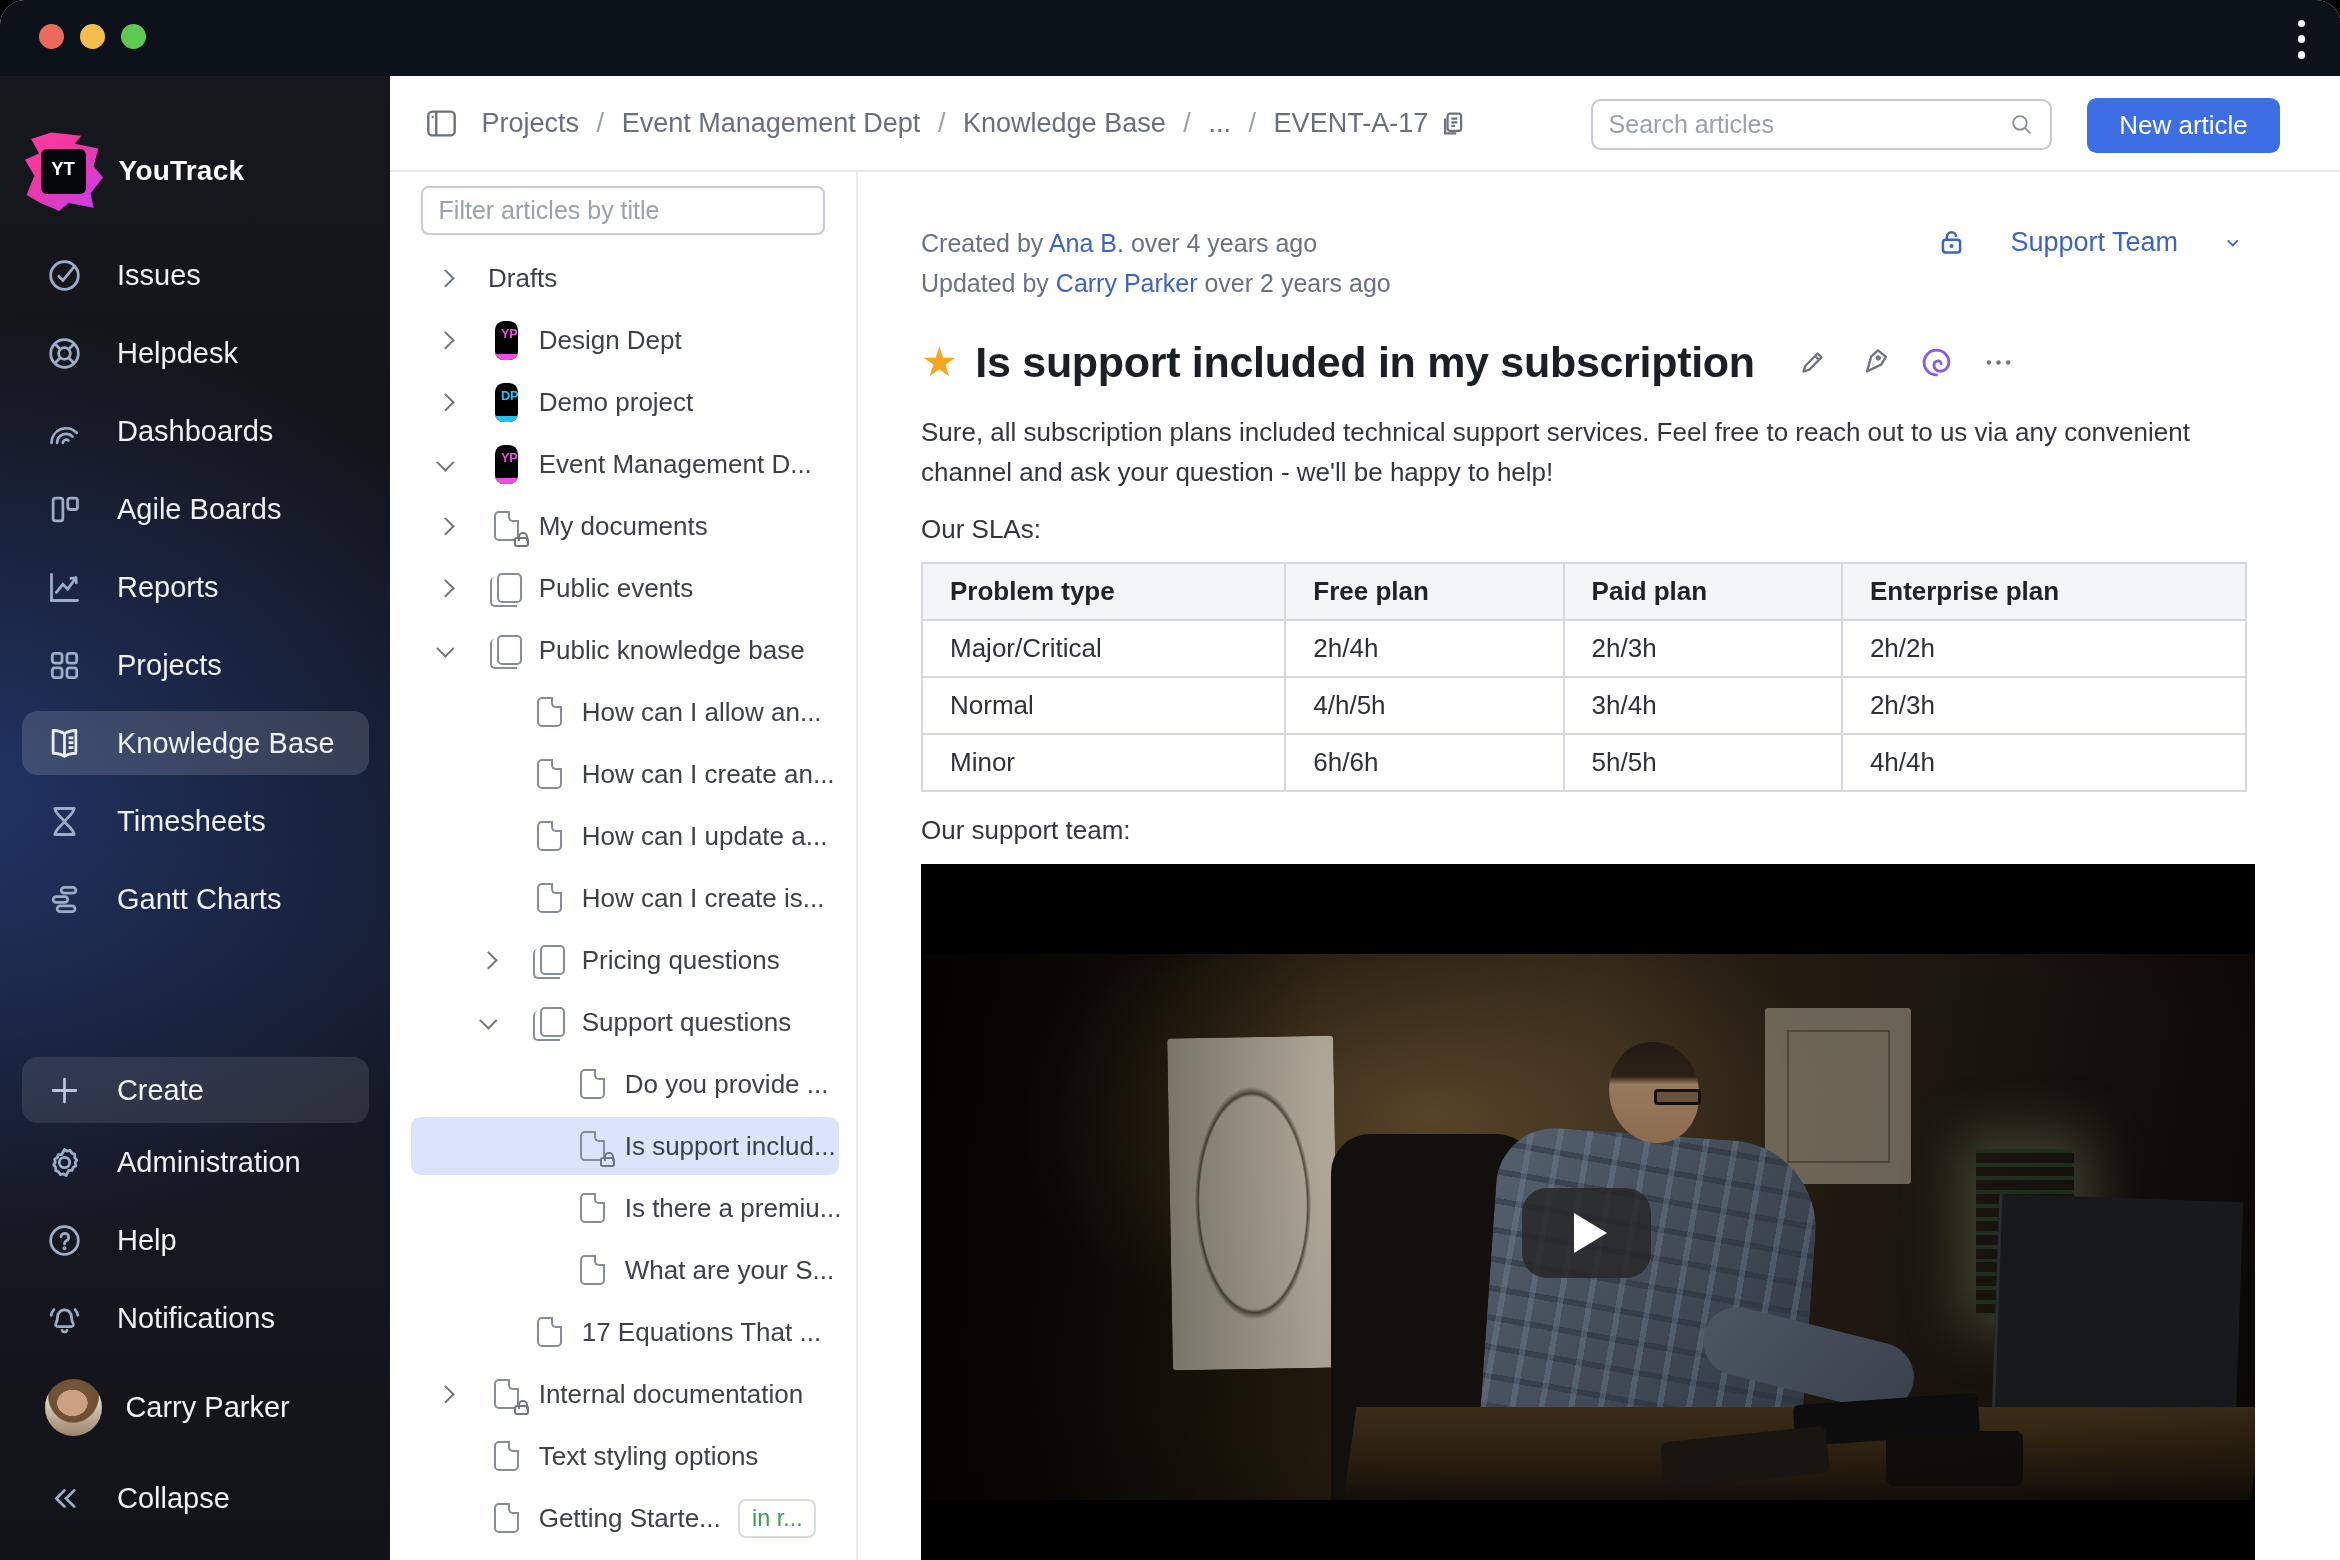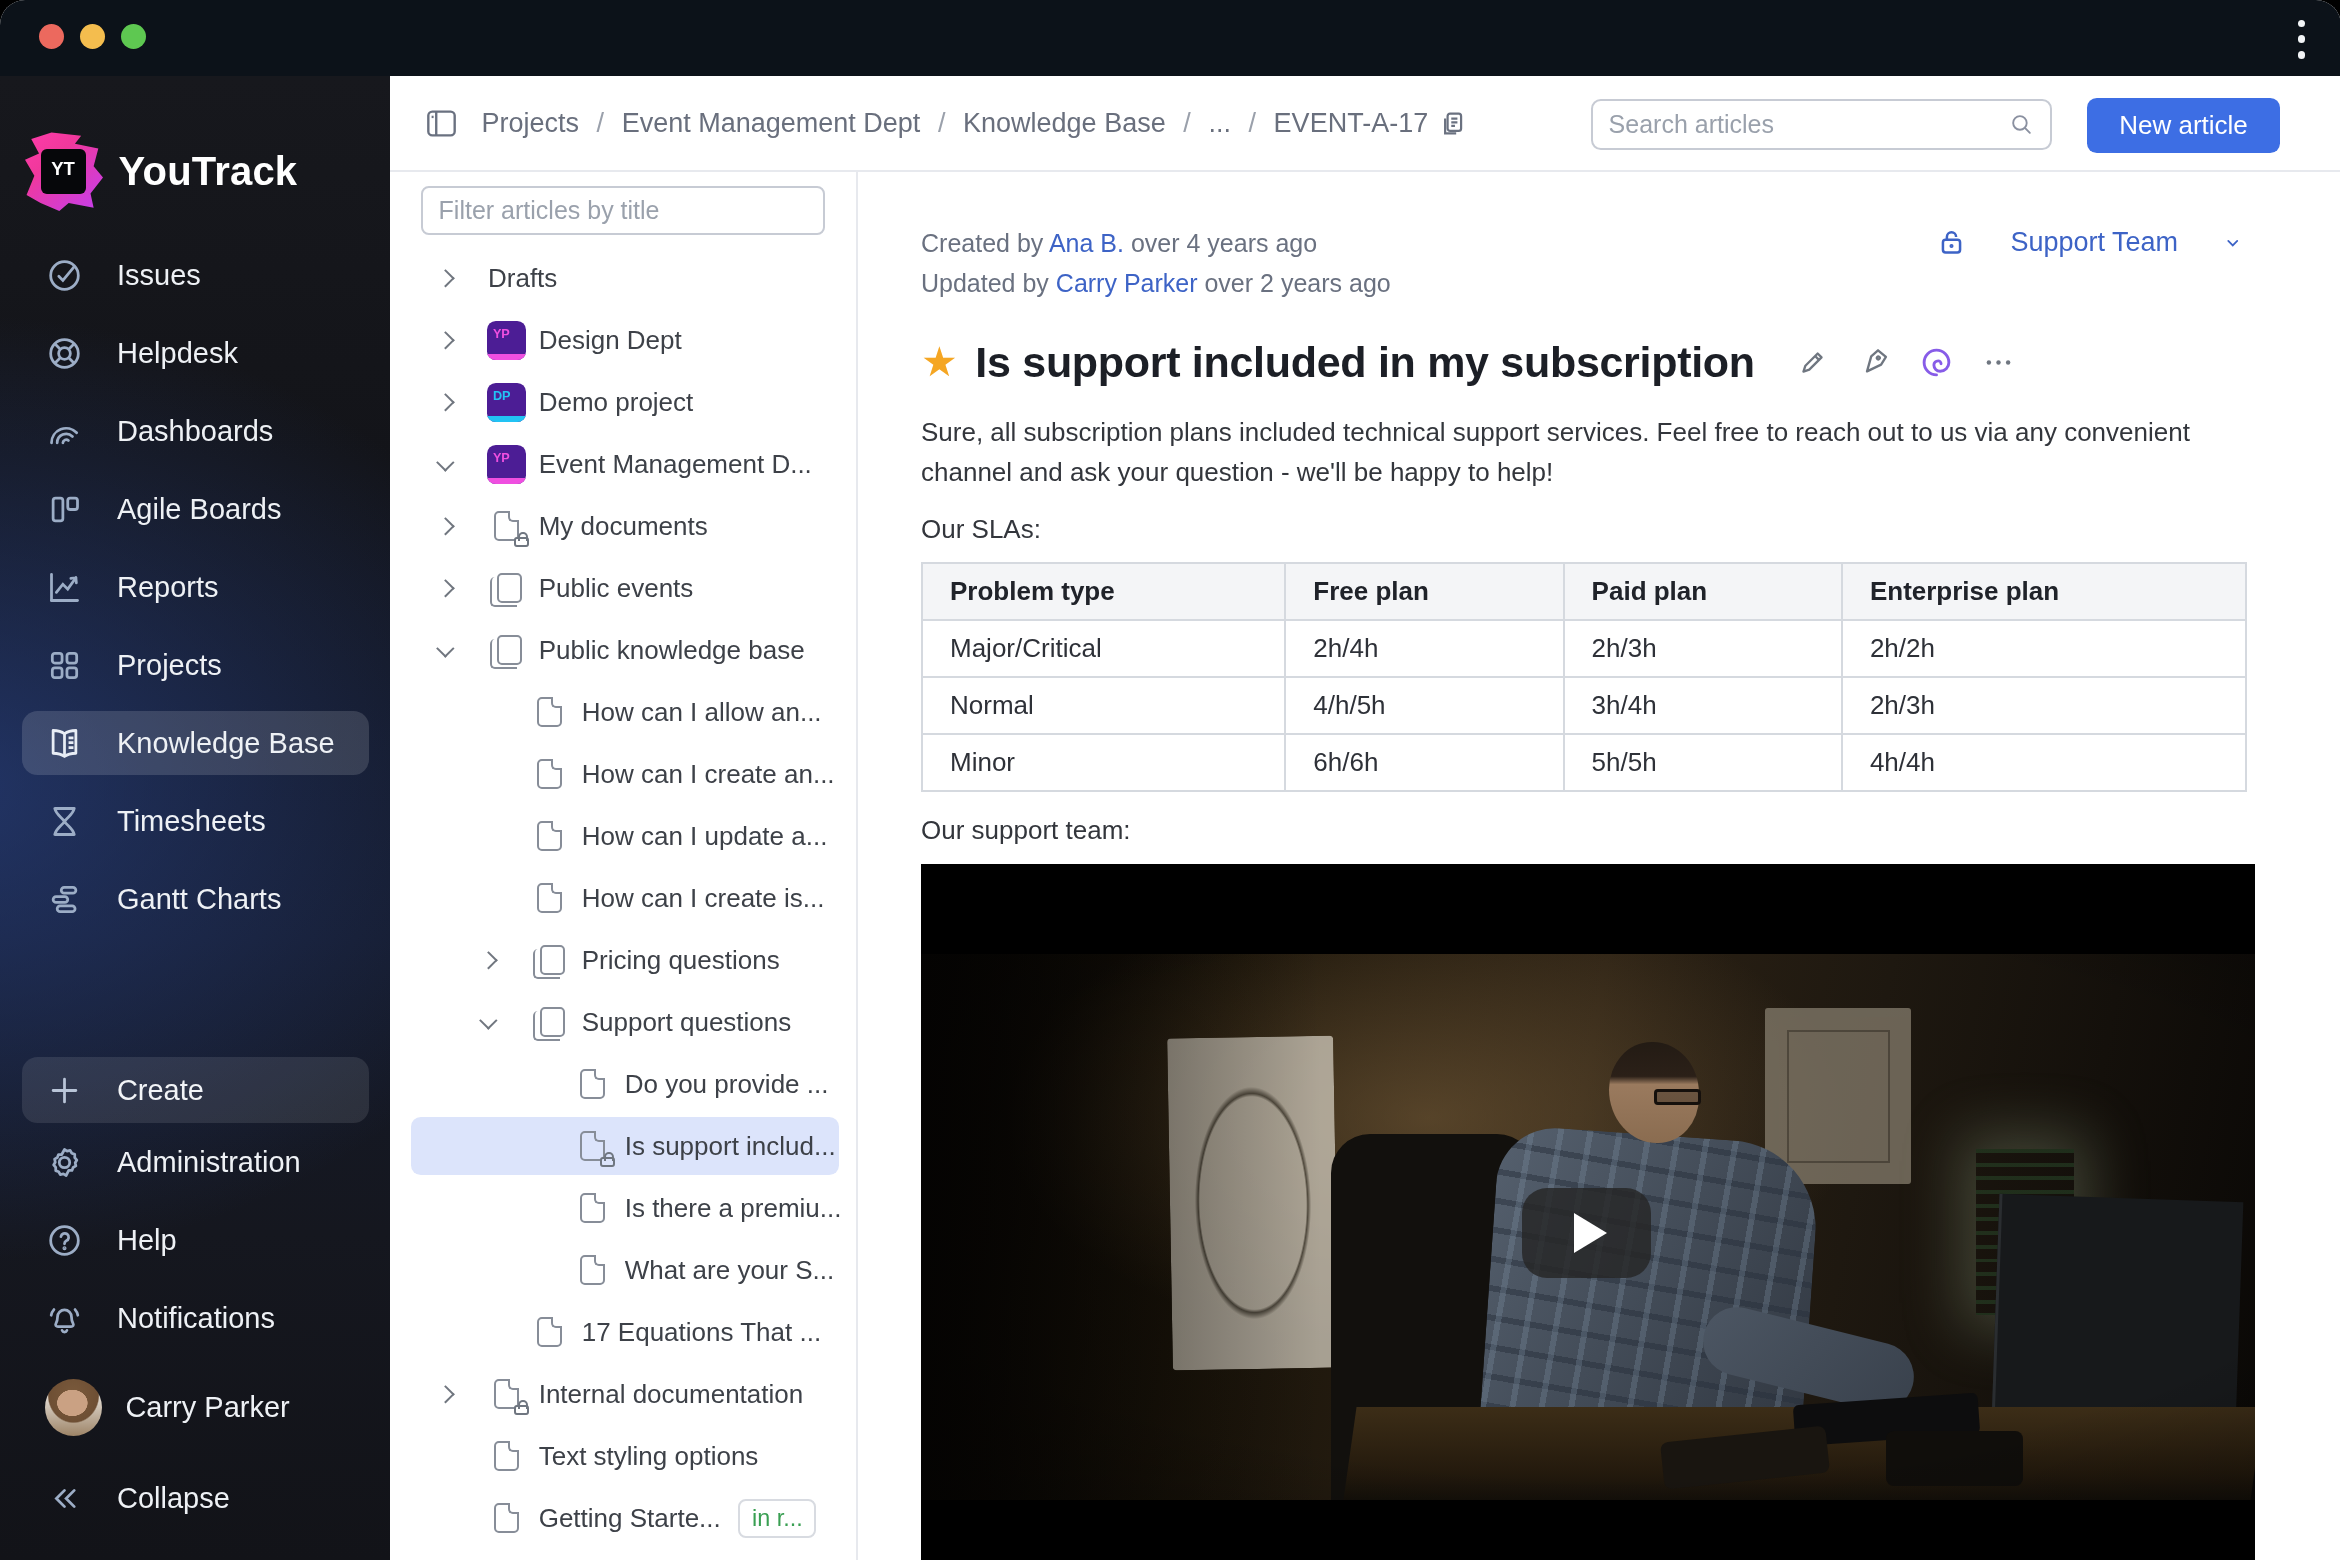--- a/index.html
+++ b/index.html
@@ -19,21 +19,21 @@
   .sidebar { position:absolute; top:76px; left:0; width:390px; height:1484px;
     background:
       radial-gradient(975px 741px at -12% 48%, rgba(44,72,146,0.60), transparent 64%),
       linear-gradient(180deg, #17181d 0%, #131419 26%, #12151f 42%, #141928 58%, #15171f 78%, #121318 100%);
   }
   .logo { position:absolute; top:55px; left:25px; display:flex; align-items:center; }
   .logo-mark { position:relative; width:78px; height:80px; }
   .logo-hex { position:absolute; inset:0; background:linear-gradient(140deg,#ff3caa 0%,#f0389c 35%,#c33ff0 100%);
     clip-path:polygon(34% 2%, 72% 6%, 64% 16%, 94% 22%, 88% 44%, 100% 58%, 84% 78%, 88% 96%, 56% 90%, 44% 100%, 20% 90%, 2% 80%, 12% 56%, 0% 36%, 18% 28%, 8% 10%); }
   .logo-box { position:absolute; top:17.6px; left:15.6px; width:45px; height:45px; background:#06070a; border-radius:5.9px; color:#fff; font-size:18.5px; font-weight:700; text-align:center; line-height:39px; }
-  .logo-text { color:#fff; font-size:40px; font-weight:700; margin-left:15.6px; letter-spacing:0.2px; }
+  .logo-text { color:#fff; font-size:28px; font-weight:700; margin-left:15.6px; letter-spacing:0.2px; }
 
   .nav-main { position:absolute; top:160px; left:0; width:100%; }
   .nav-item { position:relative; height:78px; display:flex; align-items:center; padding-left:45px; color:#eef1f5; font-size:29px; cursor:default; }
   .nav-item svg { width:39px; height:39px; margin-right:33px; flex:0 0 auto; }
   .nav-item.selected::before { content:''; position:absolute; left:21.5px; right:21.5px; top:6.8px; bottom:6.8px; background:rgba(255,255,255,0.14); border-radius:15.6px; }
   .nav-item > * { position:relative; }
 
   .sidebar-bottom { position:absolute; top:981px; left:0; width:100%; }
   .create-btn { position:relative; height:66px; margin:0 21.5px; border-radius:15.6px; background:rgba(255,255,255,0.10); display:flex; align-items:center; padding-left:23.4px; color:#f2f4f7; font-size:29px;text-align:center; }
   .create-btn svg { width:39px; height:39px; margin-right:33px; }
@@ -74,21 +74,21 @@
   .row .label { margin-left:13.7px; white-space:nowrap; }
   .badge { margin-left:17.6px; border:2px solid #d8dbe1; border-radius:7.8px; color:#399f52; font-size:23.4px; padding:3.9px 11.7px; }
 
   .i-doc, .i-docs { position:relative; width:24.4px; height:30px; border:2.5px solid #878d98; border-radius:4.9px; flex:0 0 auto; }
   .i-doc::before { content:''; position:absolute; top:-2.5px; right:-2.5px; width:8.8px; height:8.8px; background:var(--rowbg,#fff); border-left:2.5px solid #878d98; border-bottom:2.5px solid #878d98; border-bottom-left-radius:4.9px; }
   .i-docs { margin-left:5.9px; }
   .i-docs::after { content:''; position:absolute; top:2px; left:-8.8px; width:24.4px; height:28px; border-left:2.5px solid #878d98; border-bottom:2.5px solid #878d98; border-radius:4.9px 0 0 4.9px; }
   .i-wrap { position:relative; width:37px; display:flex; justify-content:center; flex:0 0 auto; }
   .i-lock { position:absolute; right:-3.9px; bottom:-5.9px; width:14.6px; height:10.7px; border:2.3px solid #6f7680; border-radius:2.9px; background:var(--rowbg,#fff); }
   .i-lock::before { content:''; position:absolute; left:2px; top:-6.8px; width:5.9px; height:6.8px; border:2.3px solid #6f7680; border-bottom:none; border-radius:4.9px 4.9px 0 0; }
-  .i-proj { position:relative; width:39px; height:39px; border-radius:8.8px; background:#4c1d95; overflow:hidden; flex:0 0 auto; }
+  .i-proj { position:relative; width:23px; height:39px; border-radius:8.8px; background:#000000; overflow:hidden; flex:0 0 auto; }
   .i-proj .ltr { position:absolute; top:5.9px; left:5.9px; font-size:12.7px; font-weight:700; }
   .i-proj .bar { position:absolute; left:0; right:0; bottom:0; height:5.9px; }
   .c-magenta .ltr { color:#ef4fe0; } .c-magenta .bar { background:#ef4fe0; }
   .c-cyan .ltr { color:#22c3f4; } .c-cyan .bar { background:#22c3f4; }
 
   
   .article { flex:1; padding:51px 93px 0 63px; position:relative; }
   .meta-row { display:flex; justify-content:space-between; align-items:flex-start; }
   .meta { color:#6a7180; font-size:25px; line-height:40px; }
   .meta a { color:#3d63c6; text-decoration:none; }

